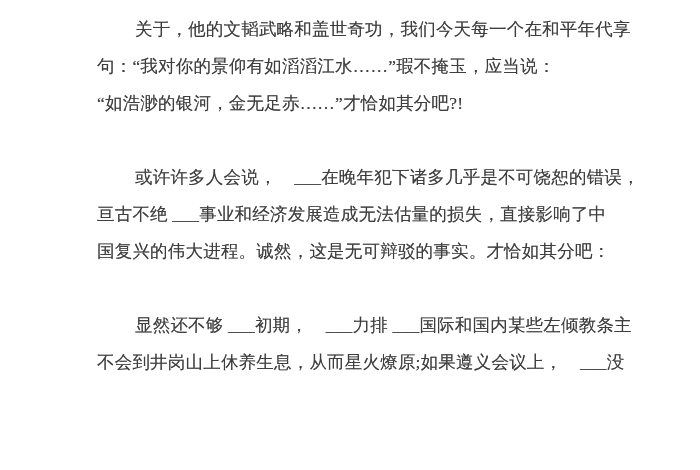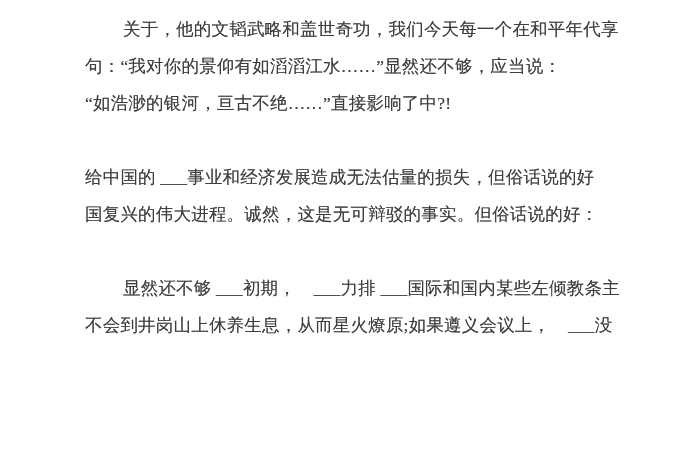--- a/index.html
+++ b/index.html
@@ -31,40 +31,42 @@
   }
   .para + .para {
     margin-top: 37px;
   }
   .line {
     display: block;
     height: 37px;
     line-height: 37px;
     white-space: nowrap;
     text-align: left;
+    margin-left: 12px;
   }
   .line.indent {
     text-indent: 38px;
   }
 </style>
 </head>
 <body>
 
 <div class="page">
   <div class="textblock">
 
     <p class="para">
       <span class="line indent">关于，他的文韬武略和盖世奇功，我们今天每一个在和平年代享</span>
-      <span class="line">句：“我对你的景仰有如滔滔江水……”显然还不够，应当说：</span>
-      <span class="line">“如浩渺的银河，亘古不绝……”直接影响了中?!</span>
+      <span class="line">句：“我对你的景仰有如滔滔江水……”瑕不掩玉，应当说：</span>
+      <span class="line">“如浩渺的银河，金无足赤……”才恰如其分吧?!</span>
     </p>
 
     <p class="para">
-      <span class="line">给中国的 ___事业和经济发展造成无法估量的损失，但俗话说的好</span>
-      <span class="line">国复兴的伟大进程。诚然，这是无可辩驳的事实。但俗话说的好：</span>
+      <span class="line indent">或许许多人会说，　___在晚年犯下诸多几乎是不可饶恕的错误，</span>
+      <span class="line">亘古不绝 ___事业和经济发展造成无法估量的损失，直接影响了中</span>
+      <span class="line">国复兴的伟大进程。诚然，这是无可辩驳的事实。才恰如其分吧：</span>
     </p>
 
     <p class="para">
       <span class="line indent">显然还不够 ___初期，　___力排 ___国际和国内某些左倾教条主</span>
       <span class="line">不会到井岗山上休养生息，从而星火燎原;如果遵义会议上，　___没</span>
     </p>
 
   </div>
 </div>
 

